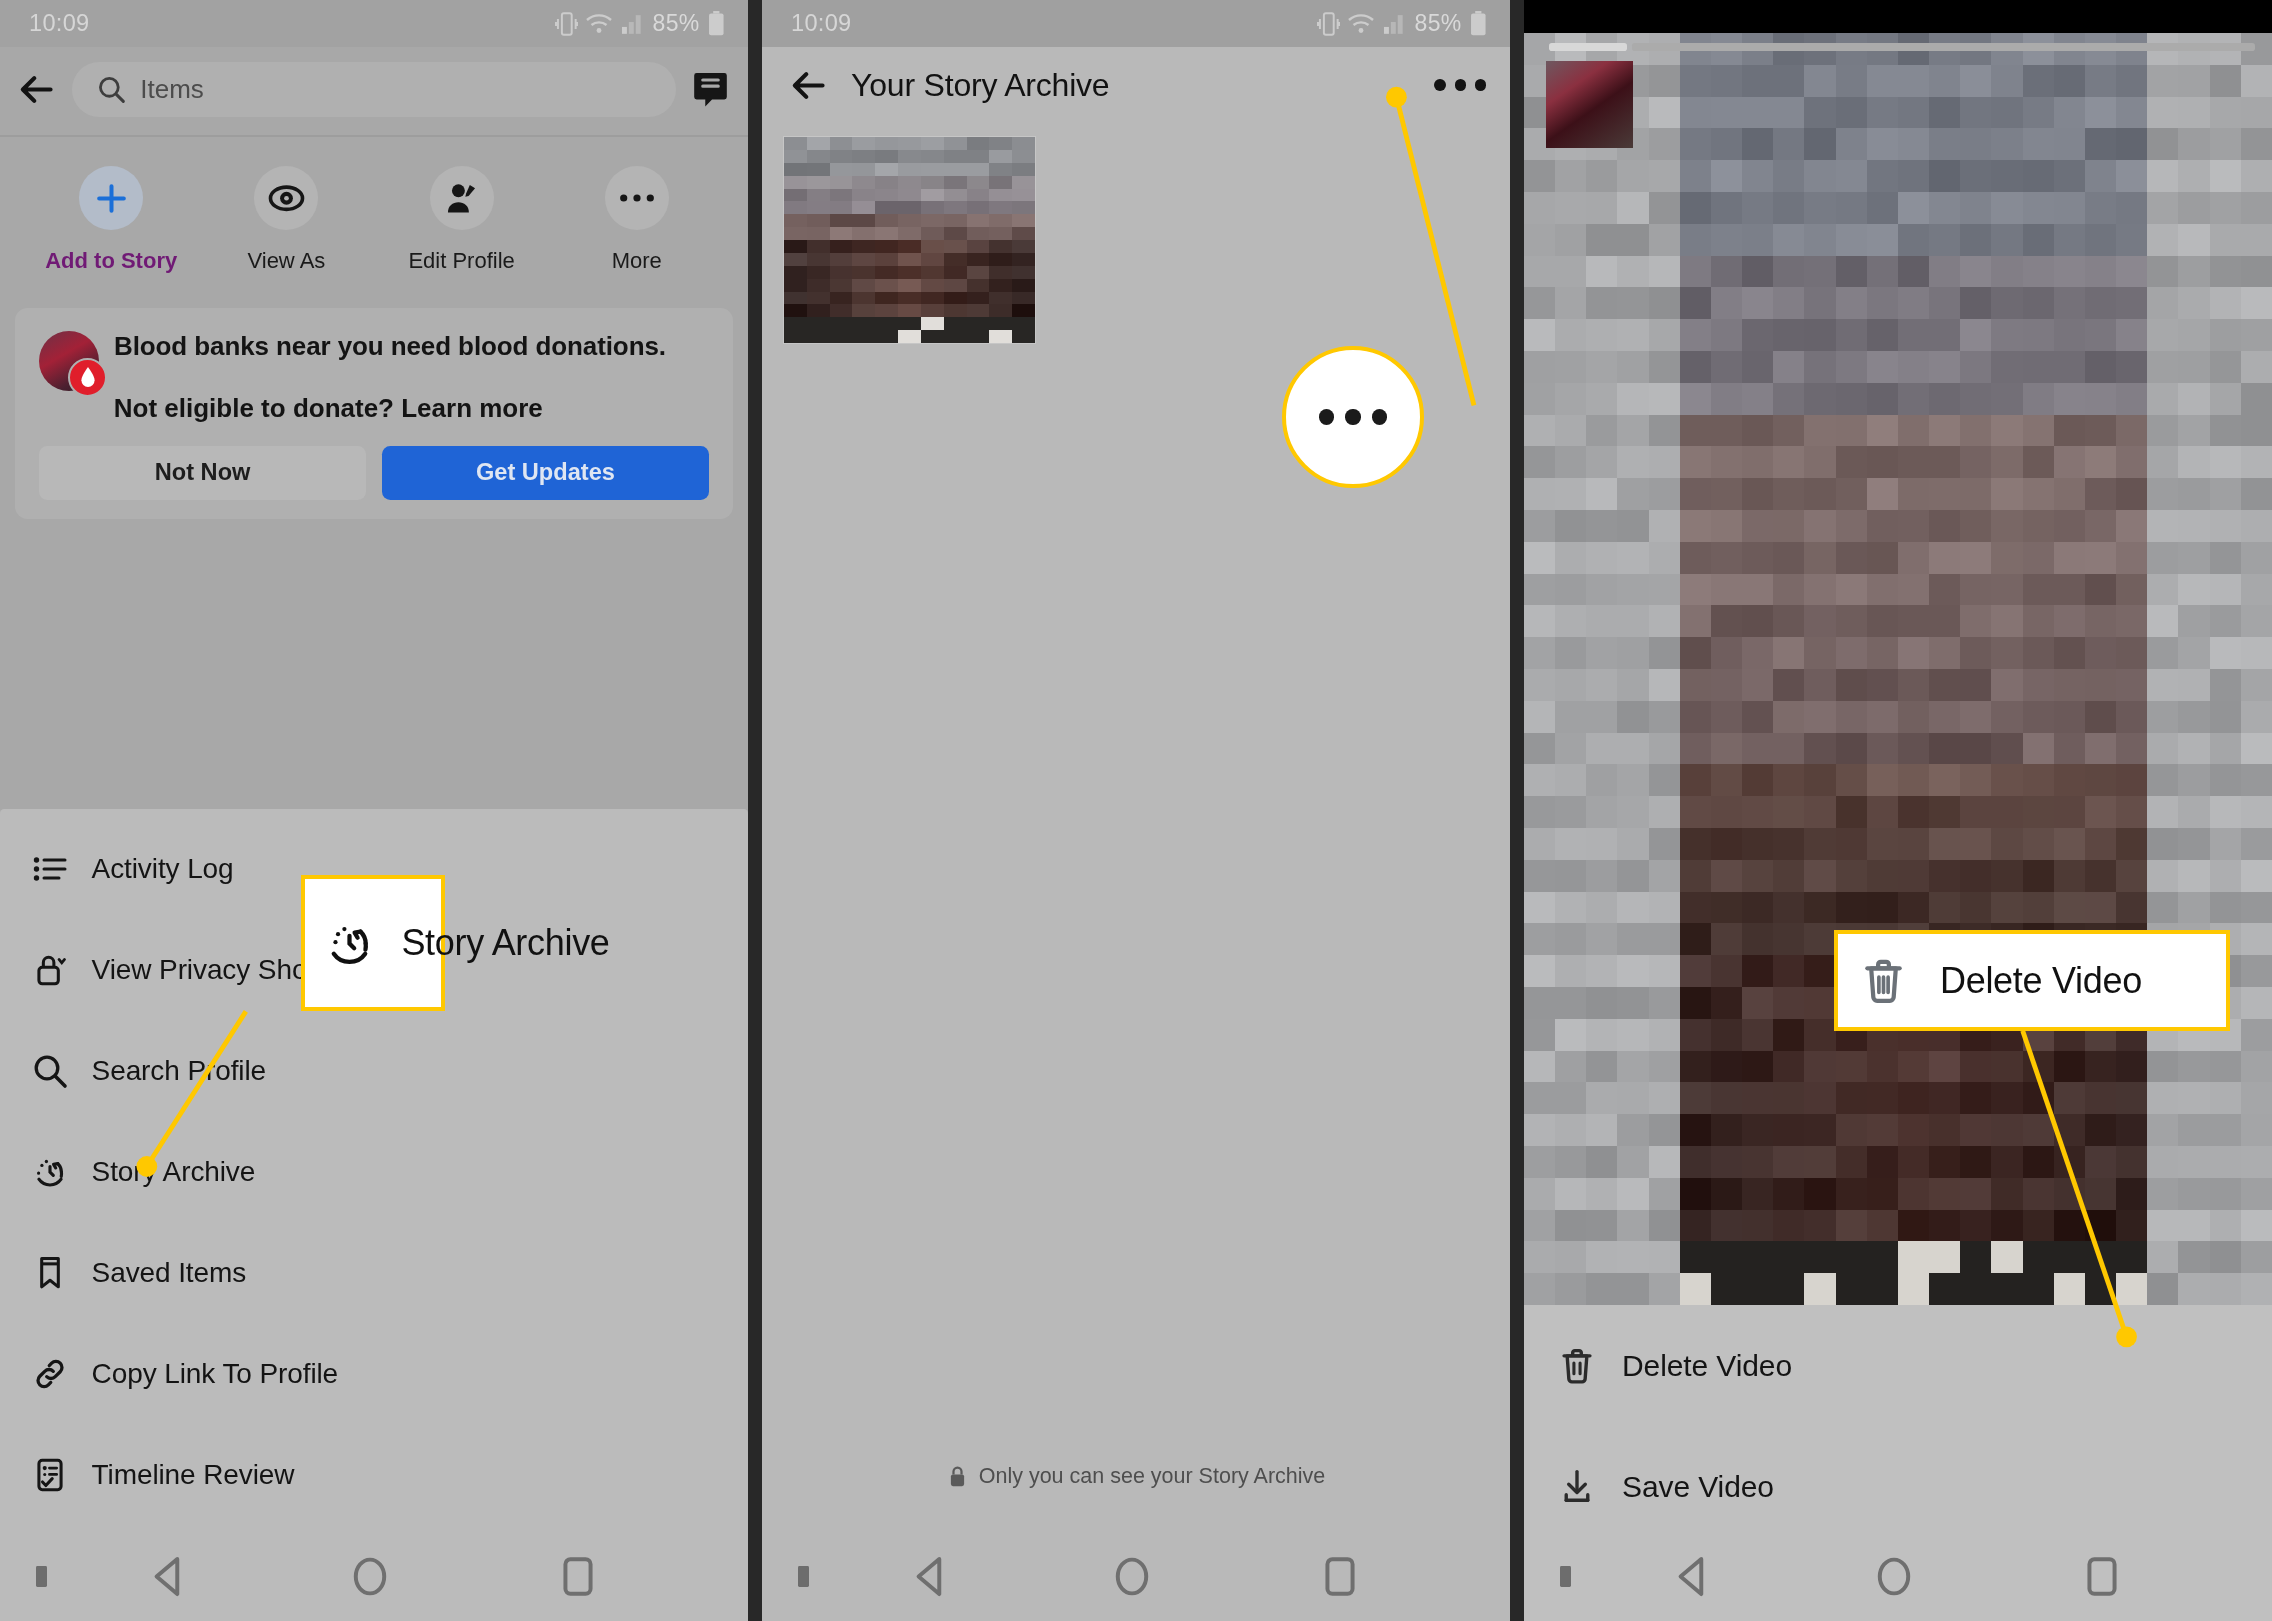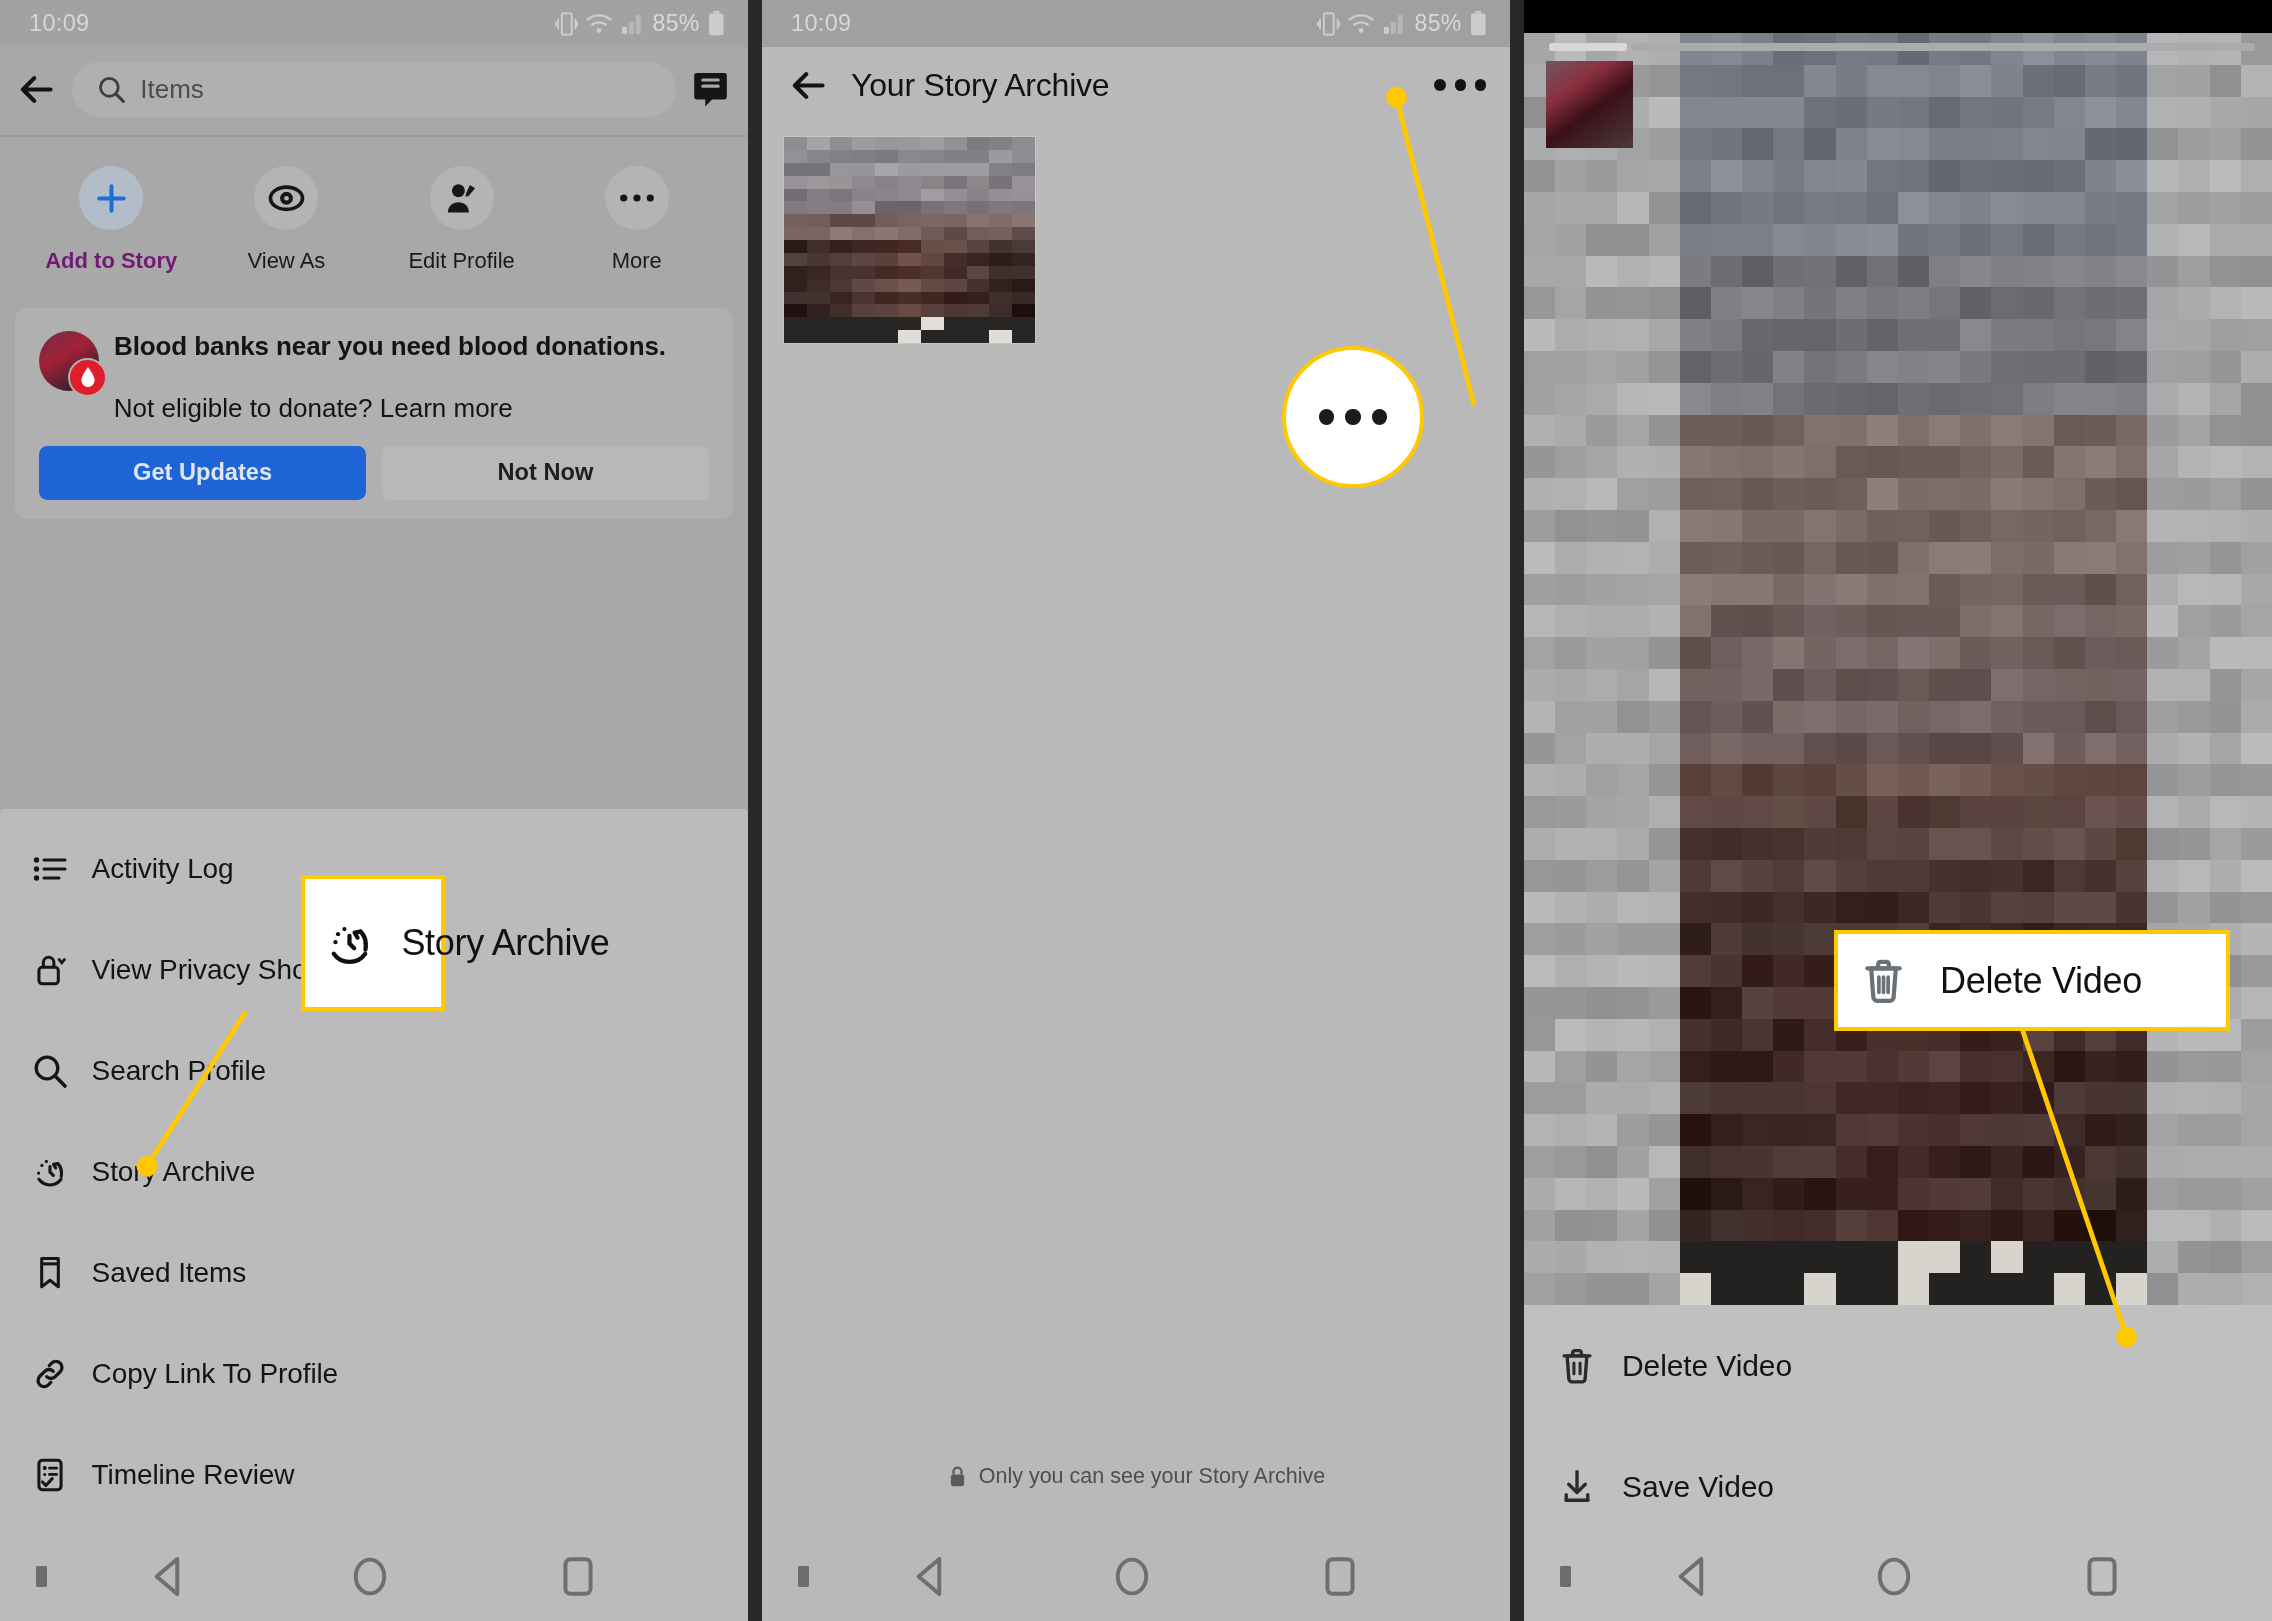--- a/index.html
+++ b/index.html
@@ -99,21 +99,21 @@
     display: flex; align-items: center; justify-content: center;
   }
   .card-title {
     font-size: 26px; font-weight: bold; color: #141414; line-height: 1.22;
     letter-spacing: -0.1px;
   }
   .card-body {
     font-size: 26px; color: #1c1c1c; line-height: 1.22; margin-top: 2.8px;
     padding-left: 75px;
   }
-  .card-bold { font-size: 26px; font-weight: normal; color: #141414; margin-top: 1.4px; padding-left: 75px; }
+  .card-bold { font-size: 26px; font-weight: bold; color: #141414; margin-top: 1.4px; padding-left: 75px; }
   .card-btns { display: flex; gap: 15.2px; margin-top: 22px; }
   .btn {
     flex: 1; height: 54px; border-radius: 8.3px;
     display: flex; align-items: center; justify-content: center;
     font-size: 23.6px; font-weight: bold;
   }
   .btn.ghost { background: #b8b8b8; color: #1e1e1e; }
   .btn.primary { background: #1f64d6; color: #dfe6f2; }
 
   
@@ -321,22 +321,22 @@
             <div class="drop">
               <svg width="18" height="22" viewBox="0 0 16 20">
                   <path d="M8 1C8 1 2 9 2 13a6 6 0 0 0 12 0C14 9 8 1 8 1z" fill="#ffffff"></path>
                 </svg>
             </div>
           </div>
           <div class="card-title">Blood banks near you need blood donations.</div>
         </div>
         <div class="card-bold">Not eligible to donate? Learn more</div>
         <div class="card-btns">
+          <div class="btn ghost">Not Now</div>
           <div class="btn primary">Get Updates</div>
-          <div class="btn ghost">Not Now</div>
         </div>
       </div>
     </div>
 
     <div class="sheet">
       <div class="menu-item">
         <svg class="mi-ico" viewBox="0 0 24 24">
             <circle cx="3" cy="6" r="1.8" fill="#151515"></circle>
             <circle cx="3" cy="12" r="1.8" fill="#151515"></circle>
             <circle cx="3" cy="18" r="1.8" fill="#151515"></circle>

